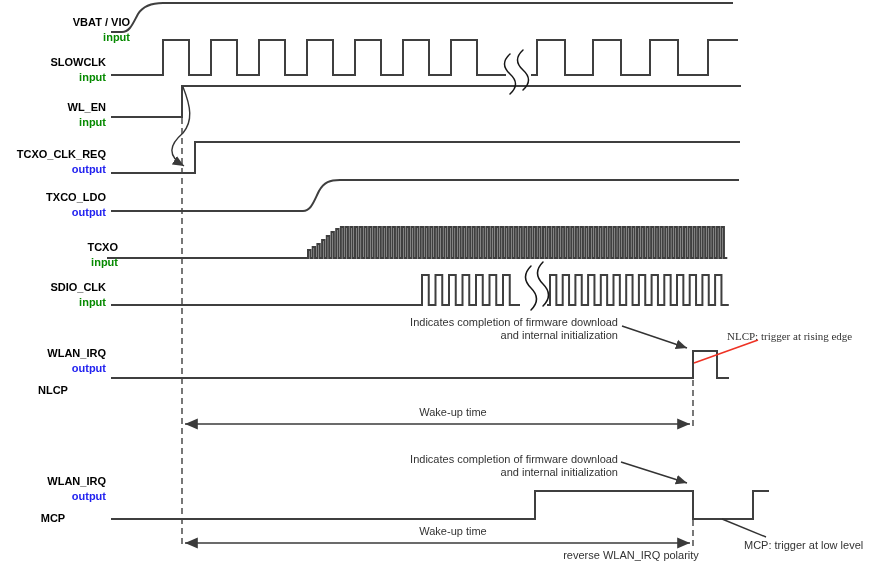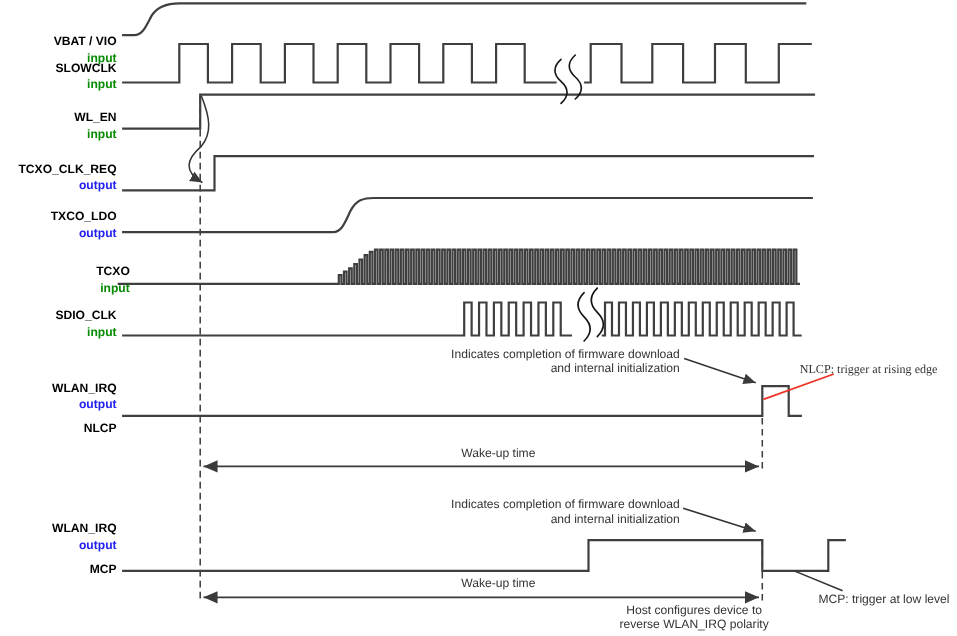--- a/index.html
+++ b/index.html
@@ -13,27 +13,27 @@
   .squig{fill:none;stroke:#161616;stroke-width:1.5;stroke-linecap:round;}
   .thin{fill:none;stroke:#333;stroke-width:1.4;}
   .redline{fill:none;stroke:var(--c-red,#ee3224);stroke-width:1.6;}
   .arrowline{fill:none;stroke:#3a3a3a;stroke-width:1.6;}
 
   .siglabel{position:absolute;left:0;width:106px;text-align:right;line-height:15px;white-space:nowrap;}
   .signame{font-size:11px;font-weight:bold;color:#000;}
   .sigdir{font-size:11px;font-weight:bold;}
   .sigdir.in{color:var(--c-in,#068a00);}
   .sigdir.out{color:var(--c-out,#2222f0);}
-  .sigmode{font-size:11px;font-weight:bold;color:#000;margin-top:7px;}
+  .sigmode{font-size:11px;font-weight:bold;color:#000;margin-top:7px;text-align:center;}
 
   .ann{position:absolute;font-size:11px;color:var(--c-ann,#333);line-height:13px;white-space:nowrap;}
   .ann.right{text-align:right;}
   .ann.center{text-align:center;}
 
-  .pos-vbat{top:31px;} .pos-slowclk{top:55px;} .pos-wlen{top:100px;}
+  .pos-vbat{top:15px;padding-left:24px;} .pos-slowclk{top:55px;} .pos-wlen{top:100px;}
   .pos-tcxoreq{top:147px;} .pos-txcoldo{top:190px;} .pos-tcxo{top:240px;padding-left:12px;}
   .pos-sdio{top:280px;} .pos-nlcp{top:346px;} .pos-mcp{top:474px;}
 
   .pos-fwtop{left:360px;width:258px;top:316px;}
   .pos-nlcpnote{left:727px;top:330px;font-family:Liberation Serif, serif;}
   .pos-wakeup1{left:385px;width:136px;top:406px;}
   .pos-fwbottom{left:360px;width:258px;top:453px;}
   .pos-wakeup2{left:385px;width:136px;top:525px;}
   .pos-hostnote{left:536px;width:190px;top:549px;}
   .pos-mcpnote{left:744px;top:539px;}
@@ -124,18 +124,17 @@
     <div>and internal initialization</div>
   </div>
   <div class="ann pos-nlcpnote">NLCP: trigger at rising edge</div>
   <div class="ann center pos-wakeup1">Wake-up time</div>
   <div class="ann right pos-fwbottom">
     <div>Indicates completion of firmware download</div>
     <div>and internal initialization</div>
   </div>
   <div class="ann center pos-wakeup2">Wake-up time</div>
   <div class="ann center pos-hostnote">
-    <div>Host configures device to</div>
     <div>reverse WLAN_IRQ polarity</div>
   </div>
   <div class="ann pos-mcpnote">MCP: trigger at low level</div>
 
 </div>
 
 </body></html>

